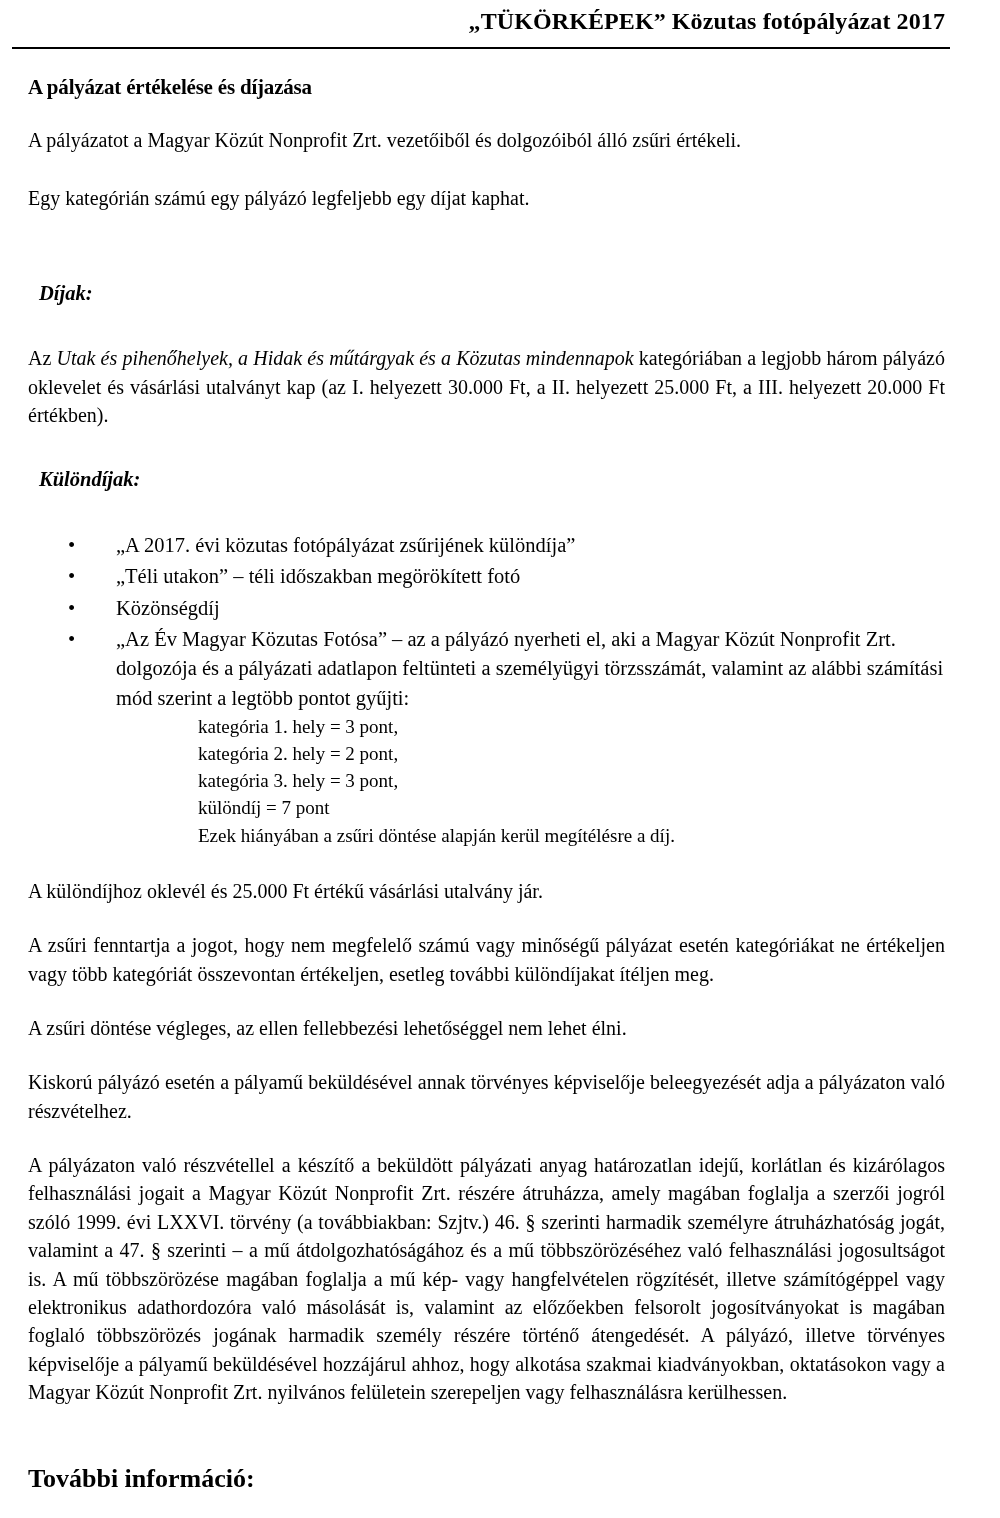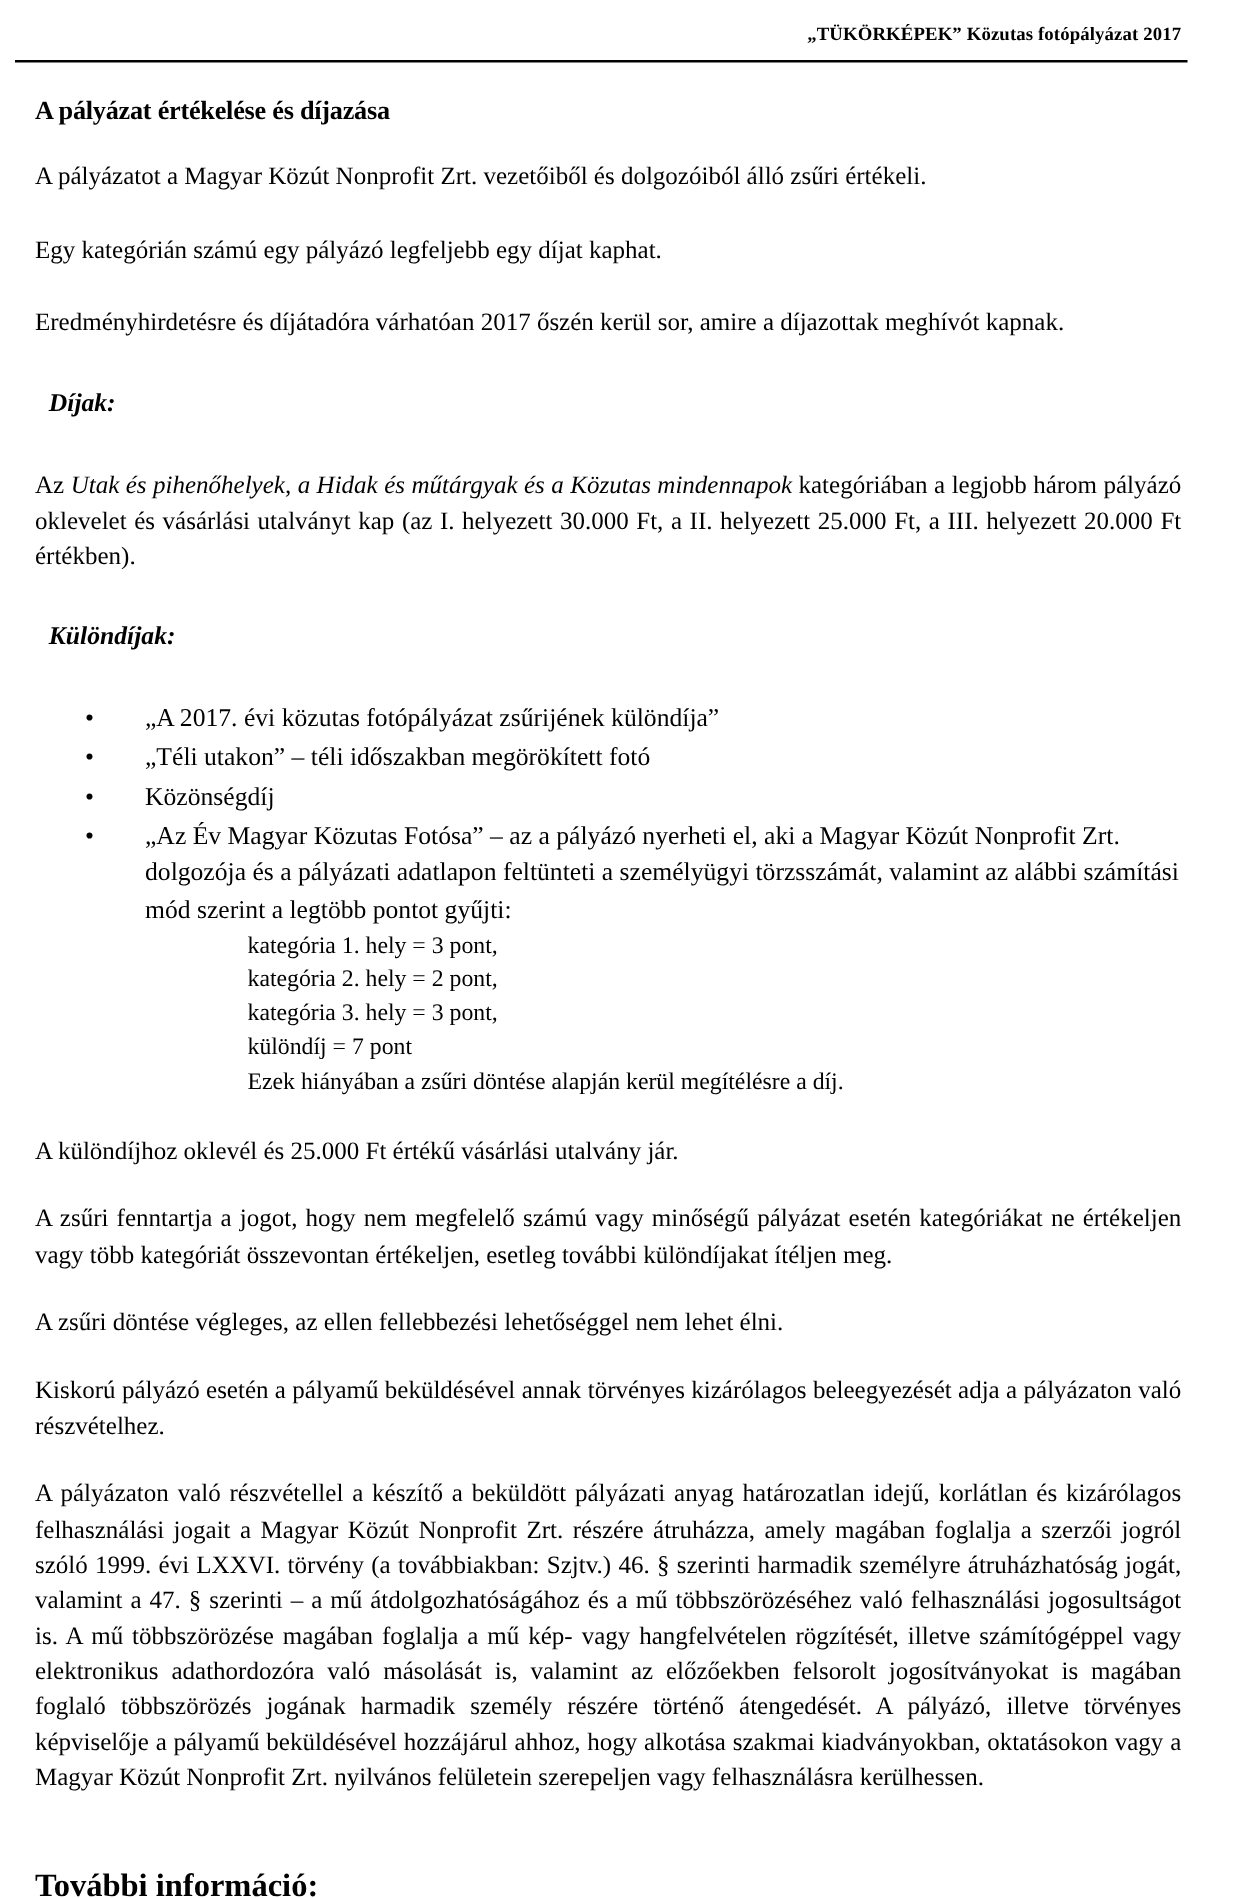--- a/index.html
+++ b/index.html
@@ -19,23 +19,23 @@
   .page {
     position: relative;
     width: 1000px;
     height: 1518px;
     box-sizing: border-box;
     padding: 0 55px 0 28px;
   }
 
   
   .doc-header {
-    padding-top: 20px;
+    padding-top: 8px;
     text-align: right;
-    font-size: 15px;
+    font-size: 24px;
     font-weight: bold;
     letter-spacing: 0.1px;
     line-height: 1.15;
     padding-right: 0px;
   }
   .header-rule {
     margin: 11px 0 0 -16px;
     width: 938px;
     height: 0;
     border: 0;
@@ -136,21 +136,20 @@
   <div class="spacer-26"></div>
 
   <div class="body-col">
 
     <p class="para nojust">A pályázatot a Magyar Közút Nonprofit Zrt. vezetőiből és dolgozóiból álló zsűri értékeli.</p>
     <div class="spacer-30"></div>
 
     <p class="para nojust">Egy kategórián számú egy pályázó legfeljebb egy díjat kaphat.</p>
     <div class="spacer-30"></div>
 
-    <p class="para nojust">Eredményhirdetésre és díjátadóra várhatóan 2017 őszén kerül sor, amire a díjazottak meghívót kapnak.</p>
     <div class="spacer-26"></div>
 
     <div class="sub-head">Díjak:</div>
     <div class="spacer-26"></div>
 
     <p class="para"><span>Az </span><em class="cat">Utak és pihenőhelyek, a Hidak és műtárgyak és a Közutas mindennapok</em><span> kategóriában a legjobb három pályázó oklevelet és vásárlási utalványt kap (az I. helyezett 30.000 Ft, a II. helyezett 25.000 Ft, a III. helyezett 20.000 Ft értékben).</span></p>
 
     <div class="spacer-26"></div>
 
     <div class="sub-head">Különdíjak:</div>
@@ -187,21 +186,21 @@
 
     <p class="para nojust">A különdíjhoz oklevél és 25.000 Ft értékű vásárlási utalvány jár.</p>
     <div class="spacer-26"></div>
 
     <p class="para">A zsűri fenntartja a jogot, hogy nem megfelelő számú vagy minőségű pályázat esetén kategóriákat ne értékeljen vagy több kategóriát összevontan értékeljen, esetleg további különdíjakat ítéljen meg.</p>
     <div class="spacer-26"></div>
 
     <p class="para nojust">A zsűri döntése végleges, az ellen fellebbezési lehetőséggel nem lehet élni.</p>
     <div class="spacer-26"></div>
 
-    <p class="para">Kiskorú pályázó esetén a pályamű beküldésével annak törvényes kizárólagos beleegyezését adja a pályázaton való részvételhez.</p>
+    <p class="para">Kiskorú pályázó esetén a pályamű beküldésével annak törvényes képviselője beleegyezését adja a pályázaton való részvételhez.</p>
     <div class="spacer-26"></div>
 
     <p class="para">A pályázaton való részvétellel a készítő a beküldött pályázati anyag határozatlan idejű, korlátlan és kizárólagos felhasználási jogait a Magyar Közút Nonprofit Zrt. részére átruházza, amely magában foglalja a szerzői jogról szóló 1999. évi LXXVI. törvény (a továbbiakban: Szjtv.) 46. § szerinti harmadik személyre átruházhatóság jogát, valamint a 47. § szerinti – a mű átdolgozhatóságához és a mű többszörözéséhez való felhasználási jogosultságot is. A mű többszörözése magában foglalja a mű kép- vagy hangfelvételen rögzítését, illetve számítógéppel vagy elektronikus adathordozóra való másolását is, valamint az előzőekben felsorolt jogosítványokat is magában foglaló többszörözés jogának harmadik személy részére történő átengedését. A pályázó, illetve törvényes képviselője a pályamű beküldésével hozzájárul ahhoz, hogy alkotása szakmai kiadványokban, oktatásokon vagy a Magyar Közút Nonprofit Zrt. nyilvános felületein szerepeljen vagy felhasználásra kerülhessen.</p>
 
     <div class="spacer-56"></div>
 
     <h2 class="info-title">További információ:</h2>
 
   </div>
 </div>

